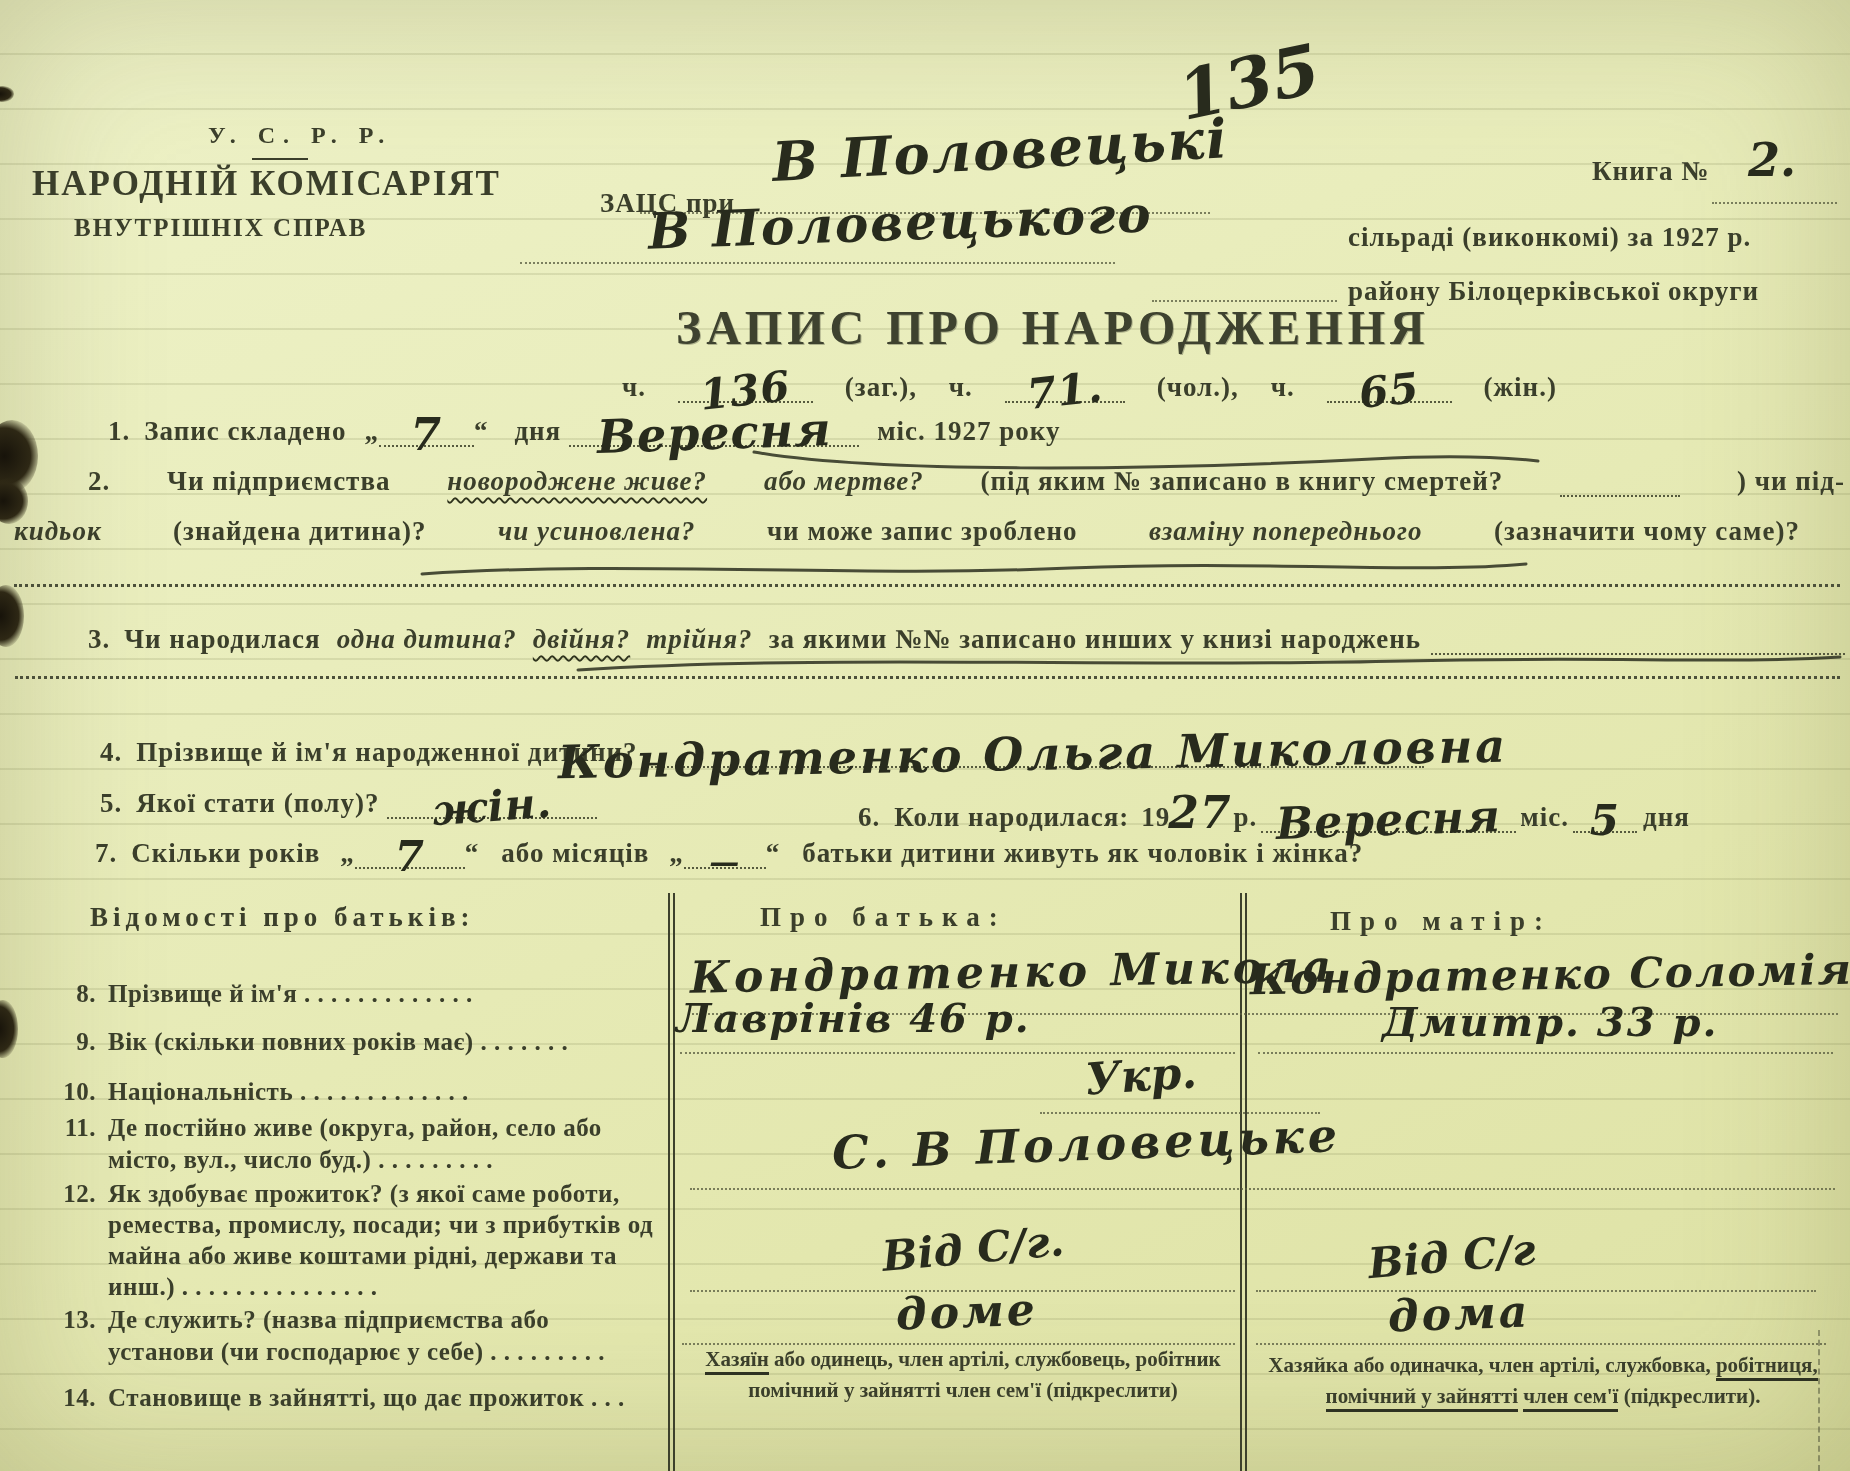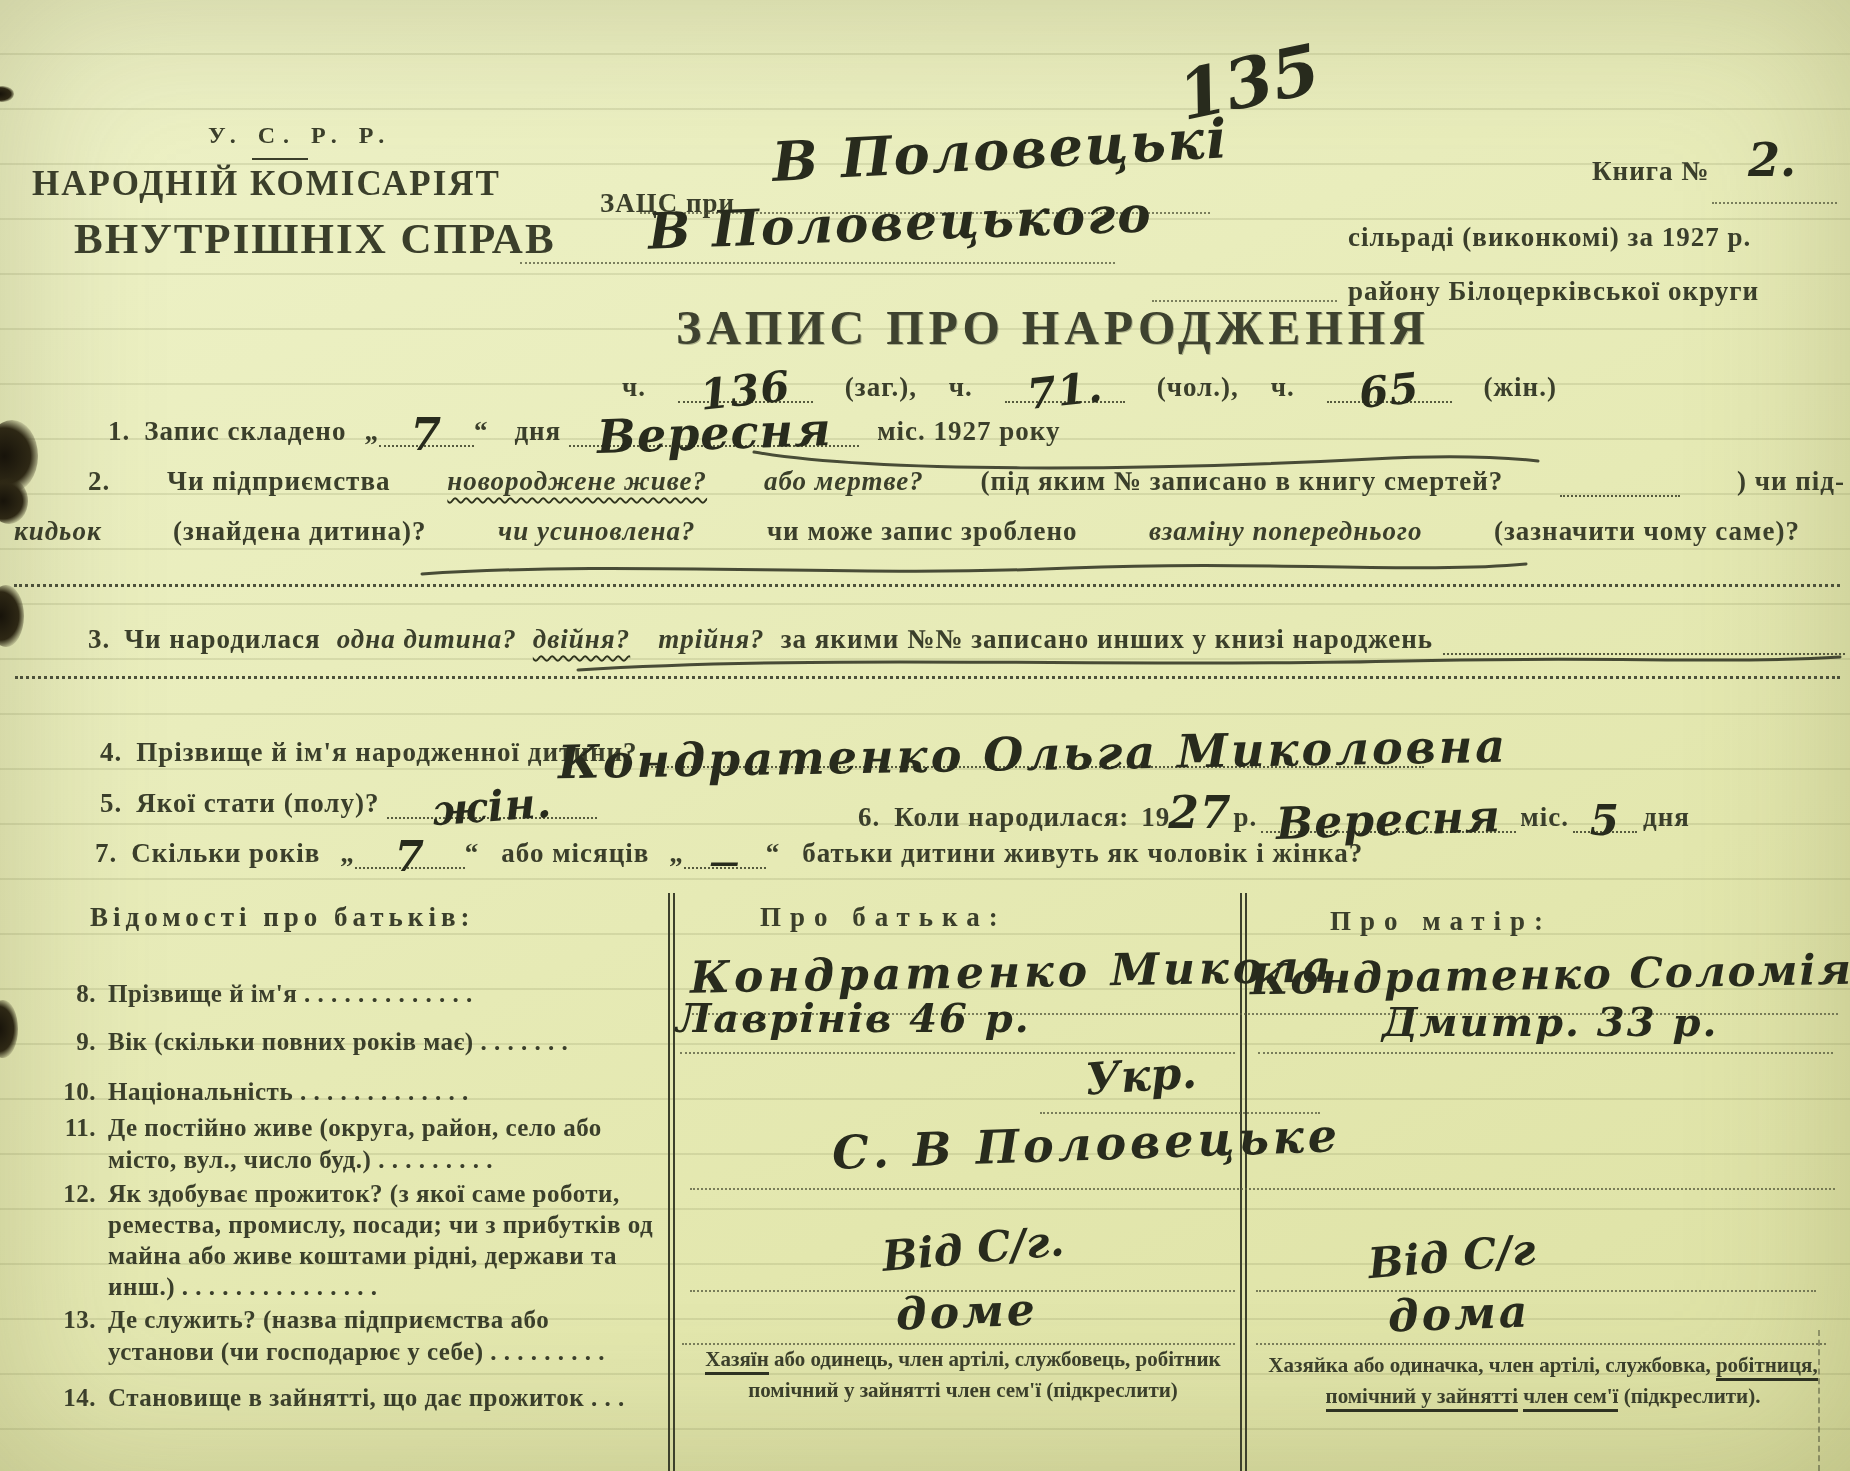--- a/index.html
+++ b/index.html
@@ -44,21 +44,21 @@
   <div class="blotch" style="left:-14px;top:420px;width:52px;height:72px;"></div>
   <div class="blotch" style="left:-10px;top:478px;width:38px;height:46px;"></div>
   <div class="blotch" style="left:-12px;top:585px;width:36px;height:62px;"></div>
   <div class="blotch" style="left:-12px;top:1000px;width:30px;height:58px;"></div>
 
   <div class="hw" style="left:1178px;top:52px;font-size:68px;transform:rotate(-12deg);">135</div>
 
   <div class="pr" style="left:208px;top:122px;font-size:24px;letter-spacing:8px;">У. С. Р. Р.</div>
   <div class="solidline" style="left:252px;top:158px;width:56px;height:2px;"></div>
   <div class="pr" style="left:32px;top:164px;font-size:35px;letter-spacing:2px;">НАРОДНІЙ КОМІСАРІЯТ</div>
-  <div class="pr" style="left:74px;top:214px;font-size:43px;letter-spacing:2px;">ВНУТРІШНІХ СПРАВ</div>
+  <div class="pr" style="left:74px;top:214px;font-size:25px;letter-spacing:2px;">ВНУТРІШНІХ СПРАВ</div>
 
   <div class="pr" style="left:600px;top:188px;font-size:27px;">ЗАЦС при</div>
   <div class="hw" style="left:772px;top:126px;font-size:54px;letter-spacing:2px;transform:rotate(-3deg);">В Половецькі</div>
   <div class="dotseg" style="left:640px;top:212px;width:570px;"></div>
   <div class="hw" style="left:648px;top:200px;font-size:50px;letter-spacing:2px;transform:rotate(-2deg);">В Половецького</div>
   <div class="dotseg" style="left:520px;top:262px;width:595px;"></div>
 
   <div class="pr" style="left:1592px;top:156px;font-size:27px;">Книга №</div>
   <div class="hw" style="left:1748px;top:140px;font-size:46px;">2.</div>
   <div class="dotseg" style="left:1712px;top:202px;width:125px;"></div>
@@ -124,21 +124,21 @@
   <div class="dotrule" style="left:14px;top:584px;width:1826px;"></div>
   <svg class="stroke" style="left:420px;top:556px;" width="1110" height="28" viewBox="0 0 1110 28">
     <path d="M2,18 C210,4 430,22 650,12 C840,4 1000,18 1106,8" fill="none" stroke="#2c2f1f" stroke-width="3" stroke-linecap="round" opacity=".85"></path>
   </svg>
 
   <div class="frow" style="left:88px;top:624px;width:1757px;font-size:27px;">
     <span style="margin-right:14px;">3.</span>
     <span>Чи народилася</span>
     <span class="em" style="margin-left:16px;">одна дитина?</span>
     <span class="em wavy" style="margin-left:16px;">двійня?</span>
-    <span class="em" style="margin-left:28px;">трійня?</span>
+    <span class="em" style="margin-left:16px;">трійня?</span>
     <span style="margin-left:16px;">за якими №№ записано инших у книзі народжень</span>
     <span class="fill" style="flex:1;height:24px;margin-left:10px;"></span>
   </div>
   <div class="dotrule" style="left:15px;top:676px;width:1825px;"></div>
   <svg class="stroke" style="left:575px;top:648px;" width="1270" height="30" viewBox="0 0 1270 30">
     <path d="M3,22 C260,6 540,20 830,13 C1020,8 1160,16 1265,9" fill="none" stroke="#2c2f1f" stroke-width="3" stroke-linecap="round" opacity=".85"></path>
   </svg>
 
   <div class="frow" style="left:100px;top:736px;font-size:27px;">
     <span style="margin-right:14px;">4.</span>

